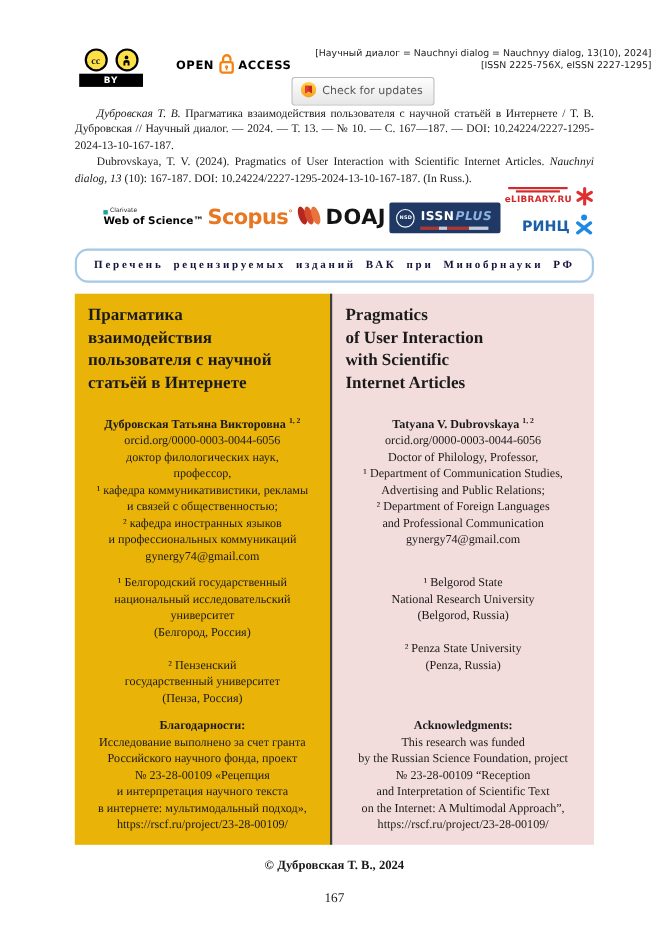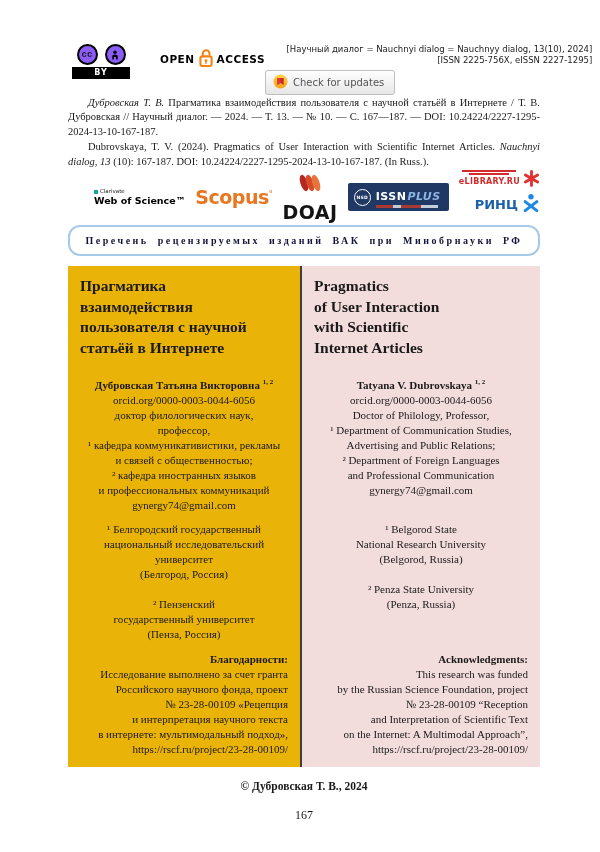--- a/index.html
+++ b/index.html
@@ -8,21 +8,21 @@
     width:600px; height:852px; background:#fff; margin:0 auto;
     padding:44px 60px 0 68px; color:#1a1a1a; position:relative; overflow:hidden;
   }
   
   .hdr { display:flex; justify-content:space-between; align-items:flex-start; }
   .hdr-left { display:flex; gap:26px; align-items:flex-start; }
   .cc-badge { width:66px; display:flex; flex-direction:column; align-items:center; }
   .cc-circles { display:flex; gap:7px; }
   .cc-circle { width:21px; height:21px; border:2.5px solid #000; border-radius:50%;
     display:flex; align-items:center; justify-content:center;
-    font-family:Liberation Mono, monospace; font-weight:bold; font-size:9px; background:#8b5cf6; }
+    font-family:Liberation Serif, serif; font-weight:bold; font-size:9px; background:#fde047; }
   .cc-by-bar { margin-top:2px; background:#000; color:#fff; width:58px; text-align:center;
     font-family:"DejaVu Sans", sans-serif; font-weight:bold; font-size:8px; padding:1px 0 2px; letter-spacing:1px; }
   .oa-logo { display:flex; align-items:center; gap:3px; margin-top:3px;
     font-family:"DejaVu Sans", sans-serif; font-weight:bold; font-size:10.5px; color:#000; letter-spacing:.5px; }
   .hdr-right { display:flex; flex-direction:column; align-items:flex-end; }
   .jref { font-family:"DejaVu Sans", sans-serif; font-size:8.5px; color:#222;
     text-align:right; line-height:1.35; }
   .cm-btn { margin-top:3px; margin-right:197px; display:flex; align-items:center; gap:5px;
     border:1px solid #bdbdbd; border-radius:3px; background:linear-gradient(#fefefe,#e6e6e6);
     padding:3px 10px 3px 7px; font-family:"DejaVu Sans", sans-serif; font-size:10px; color:#555;
@@ -32,21 +32,21 @@
   .cite { font-size:10.5px; line-height:1.38; text-align:justify; text-indent:20px; margin-top:1px; }
   
   .logos { display:flex; align-items:center; justify-content:space-between;
     margin-top:8px; padding-left:26px; height:40px; }
   .wos { line-height:1; }
   .wos-top { font-family:"DejaVu Sans", sans-serif; font-size:5.5px; color:#222; display:flex; gap:2px; align-items:center; }
   .clarivate-mark { width:4px; height:4px; background:#16a596; display:inline-block; }
   .wos-main { font-family:"DejaVu Sans", sans-serif; font-weight:bold; font-size:9.5px; color:#000; margin-top:1px; }
   .scopus { font-family:"DejaVu Sans", sans-serif; font-weight:bold; font-size:19px; color:#e87722; letter-spacing:-.5px; }
   .scopus sup { font-size:8px; }
-  .doaj { display:flex; align-items:center; gap:3px;flex-direction:column; }
+  .doaj { display:flex; align-items:center; gap:3px; }
   .doaj-text { font-family:"DejaVu Sans", sans-serif; font-weight:bold; font-size:19px; color:#141414; letter-spacing:.5px; }
   .erih { background:#1f3864; border-radius:2px; display:flex; align-items:center; gap:5px; padding:4px 8px 4px 6px; height:28px; }
   .nsd-circle { width:17px; height:17px; border:1.5px solid #fff; border-radius:50%;
     color:#fff; font-family:"DejaVu Sans", sans-serif; font-size:4.5px; font-weight:bold;
     display:flex; align-items:center; justify-content:center; letter-spacing:.3px; }
   .erih-text { line-height:1; }
   .erih-main { font-family:"DejaVu Sans", sans-serif; font-weight:bold; font-size:11px; color:#fff; letter-spacing:.5px; }
   .erih-main .plus { color:#8db4e2; font-style:italic; margin-left:1px; }
   .erih-sub { margin-top:2px; height:3px; width:62px;
     background:linear-gradient(90deg,#c0392b 0 28%,#dfe6ef 28% 40%,#c0392b 40% 72%,#dfe6ef 72% 100%); opacity:.85; }
@@ -64,21 +64,21 @@
   
   .columns { display:flex; margin-top:10px; min-height:493px; }
   .col { padding:10px 12px; font-size:11px; line-height:1.36; }
   .col-left { background:#eab308; width:232px; }
   .col-right { background:#f3dcdc; width:240px; border-left:2px solid #3f3f3f; }
   .col-title { font-weight:bold; font-size:15.5px; line-height:1.32; white-space:pre-line; }
   .author-block { margin-top:20px; text-align:center; min-height:144px; }
   .author-name { font-weight:bold; }
   .ml { white-space:pre-line; }
   .affil-block { text-align:center; min-height:130px; }
-  .ack-block { text-align:right; }
+  .ack-block { text-align:center; }
   .ack-head { font-weight:bold; }
   
   .copyright { text-align:center; font-weight:bold; font-size:11.5px; margin-top:13px; }
   .page-num { text-align:center; font-size:12px; margin-top:16px; }
   sup { font-size:7px; vertical-align:super; line-height:0; }
 </style>
 </head>
 <body>
 
 <div class="page">

